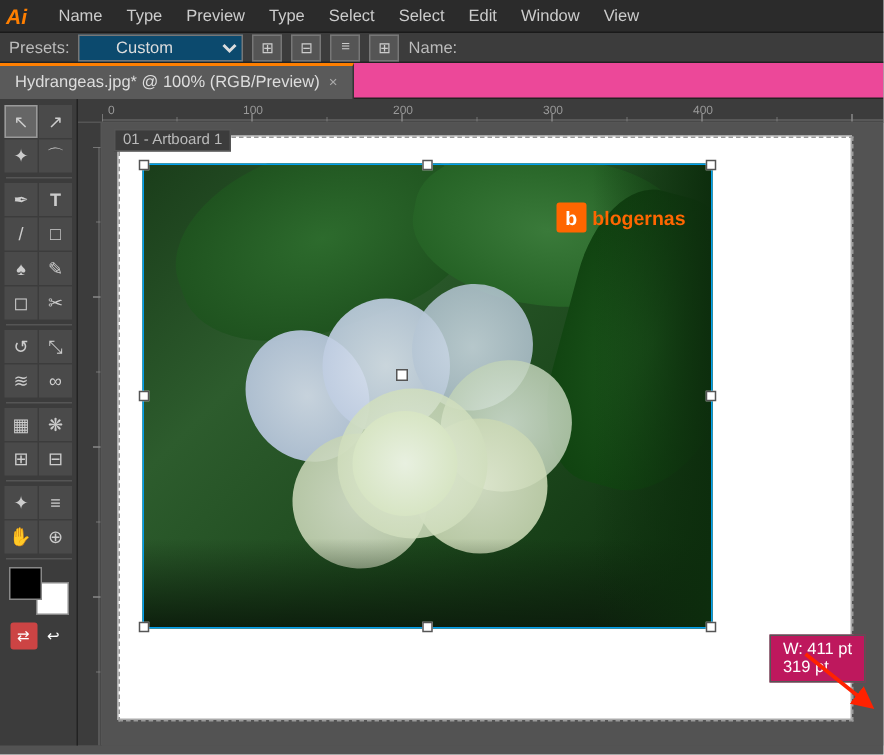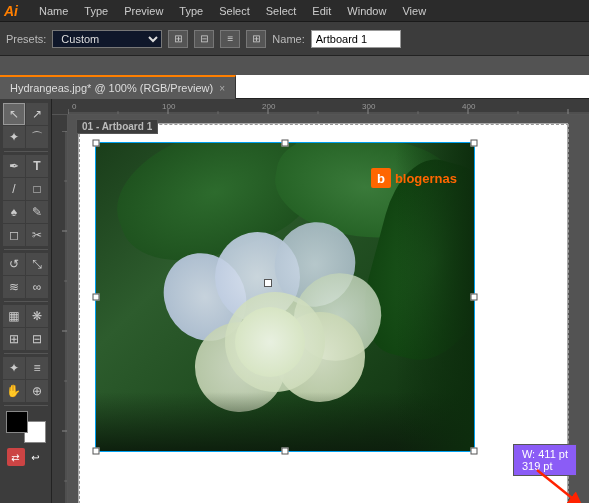--- a/index.html
+++ b/index.html
@@ -16,46 +16,45 @@
       color: #ff7f00; font-weight: bold; font-size: 14px;
       margin-right: 12px; font-style: italic;
     }
     .menu-item {
       padding: 2px 7px; cursor: pointer; font-size: 11px; color: #ccc;
     }
 
     
     .options-bar {
       display: flex; align-items: center;
-      background: #3c3c3c; height: 34px;
+      background: #3c3c3c; height: 20px;
       padding: 0 6px; gap: 6px;
       border-bottom: 1px solid #222;
     }
     .options-label { color: #bbb; font-size: 11px; }
     .preset-dropdown {
-      background: #0f172a; border: 1px solid #777; color: #ddd;
-      font-size: 11px; padding: 1px 4px; height: 18px; width: 110px;
+      background: #0c4a6e; border: 1px solid #777; color: #ddd;
+      font-size: 11px; padding: 1px 20px; height: 18px; width: 110px;
     }
     .icon-btn {
       width: 20px; height: 18px; background: #555; border: 1px solid #777;
       display: flex; align-items: center; justify-content: center; cursor: pointer;
       color: #ccc; font-size: 10px;
     }
     .name-label { color: #bbb; font-size: 11px; }
     .name-input {
       background: #fff; border: 1px solid #999; color: #000;
       font-size: 11px; padding: 1px 4px; height: 18px; width: 90px;
     }
 
     
     .tab-bar {
       display: flex; 
-      background: #ffffff; height: 24px;
+      background: #ec4899; height: 24px;
       border-bottom: 1px solid #222;
-      margin-top: 19px;
     }
     .tab {
       background: #5a5a5a; padding: 3px 10px;
       color: #ddd; font-size: 11px; cursor: pointer;
       border-right: 1px solid #333; border-top: 2px solid #ff7f00;
       height: 24px; display: flex; align-items: center; gap: 6px;
     }
     .tab .close-x { color: #aaa; font-size: 10px; cursor: pointer; }
 
     
@@ -85,21 +84,21 @@
 
     
     .canvas-area {
       flex: 1; background: #535353; position: relative; overflow: hidden;
     }
 
     
     .artboard-tab {
       position: absolute; top: 4px; left: 8px;
       background: #3c3c3c; color: #bbb; font-size: 10px;
-      padding: 1px 5px; border: 1px solid #555; z-index: 10; font-weight: bold;
+      padding: 1px 5px; border: 1px solid #555; z-index: 10;
     }
 
     
     .artboard {
       position: absolute; top: 8px; left: 10px;
       width: 490px; height: 390px;
       background: #fff; border: 1px solid #aaa;
     }
 
     
@@ -174,22 +173,22 @@
 
     
     .center-point {
       position: absolute; top: 155px; left: 185px;
       width: 8px; height: 8px;
       background: #fff; border: 1px solid #555; z-index: 6;
     }
 
     
     .size-tooltip {
-      position: absolute; bottom: 54px; right: 12px;
-      background: #8b5cf6; color: #fff; font-size: 11px;
+      position: absolute; bottom: 42px; right: 12px;
+      background: #be185d; color: #fff; font-size: 11px;
       padding: 3px 8px; border: 1px solid #555; z-index: 20;
       white-space: nowrap;
     }
 
     
     .ruler-top {
       position: absolute; top: 0; left: 0; right: 0; height: 16px;
       background: #3c3c3c; border-bottom: 1px solid #555;
       overflow: hidden;
     }
@@ -222,21 +221,20 @@
 <div class="options-bar">
   <span class="options-label">Presets:</span>
   <select class="preset-dropdown">
     <option>Custom</option>
   </select>
   <div class="icon-btn">⊞</div>
   <div class="icon-btn">⊟</div>
   <div class="icon-btn">≡</div>
   <div class="icon-btn">⊞</div>
   <span class="name-label">Name:</span>
-  <input class="name-input" type="text" value="Artboard 1" style="">
 </div>
 
 <div class="tab-bar">
   <div class="tab">
     <span>Hydrangeas.jpg* @ 100% (RGB/Preview)</span>
     <span class="close-x">×</span>
   </div>
 </div>
 
 <div class="main-layout">

